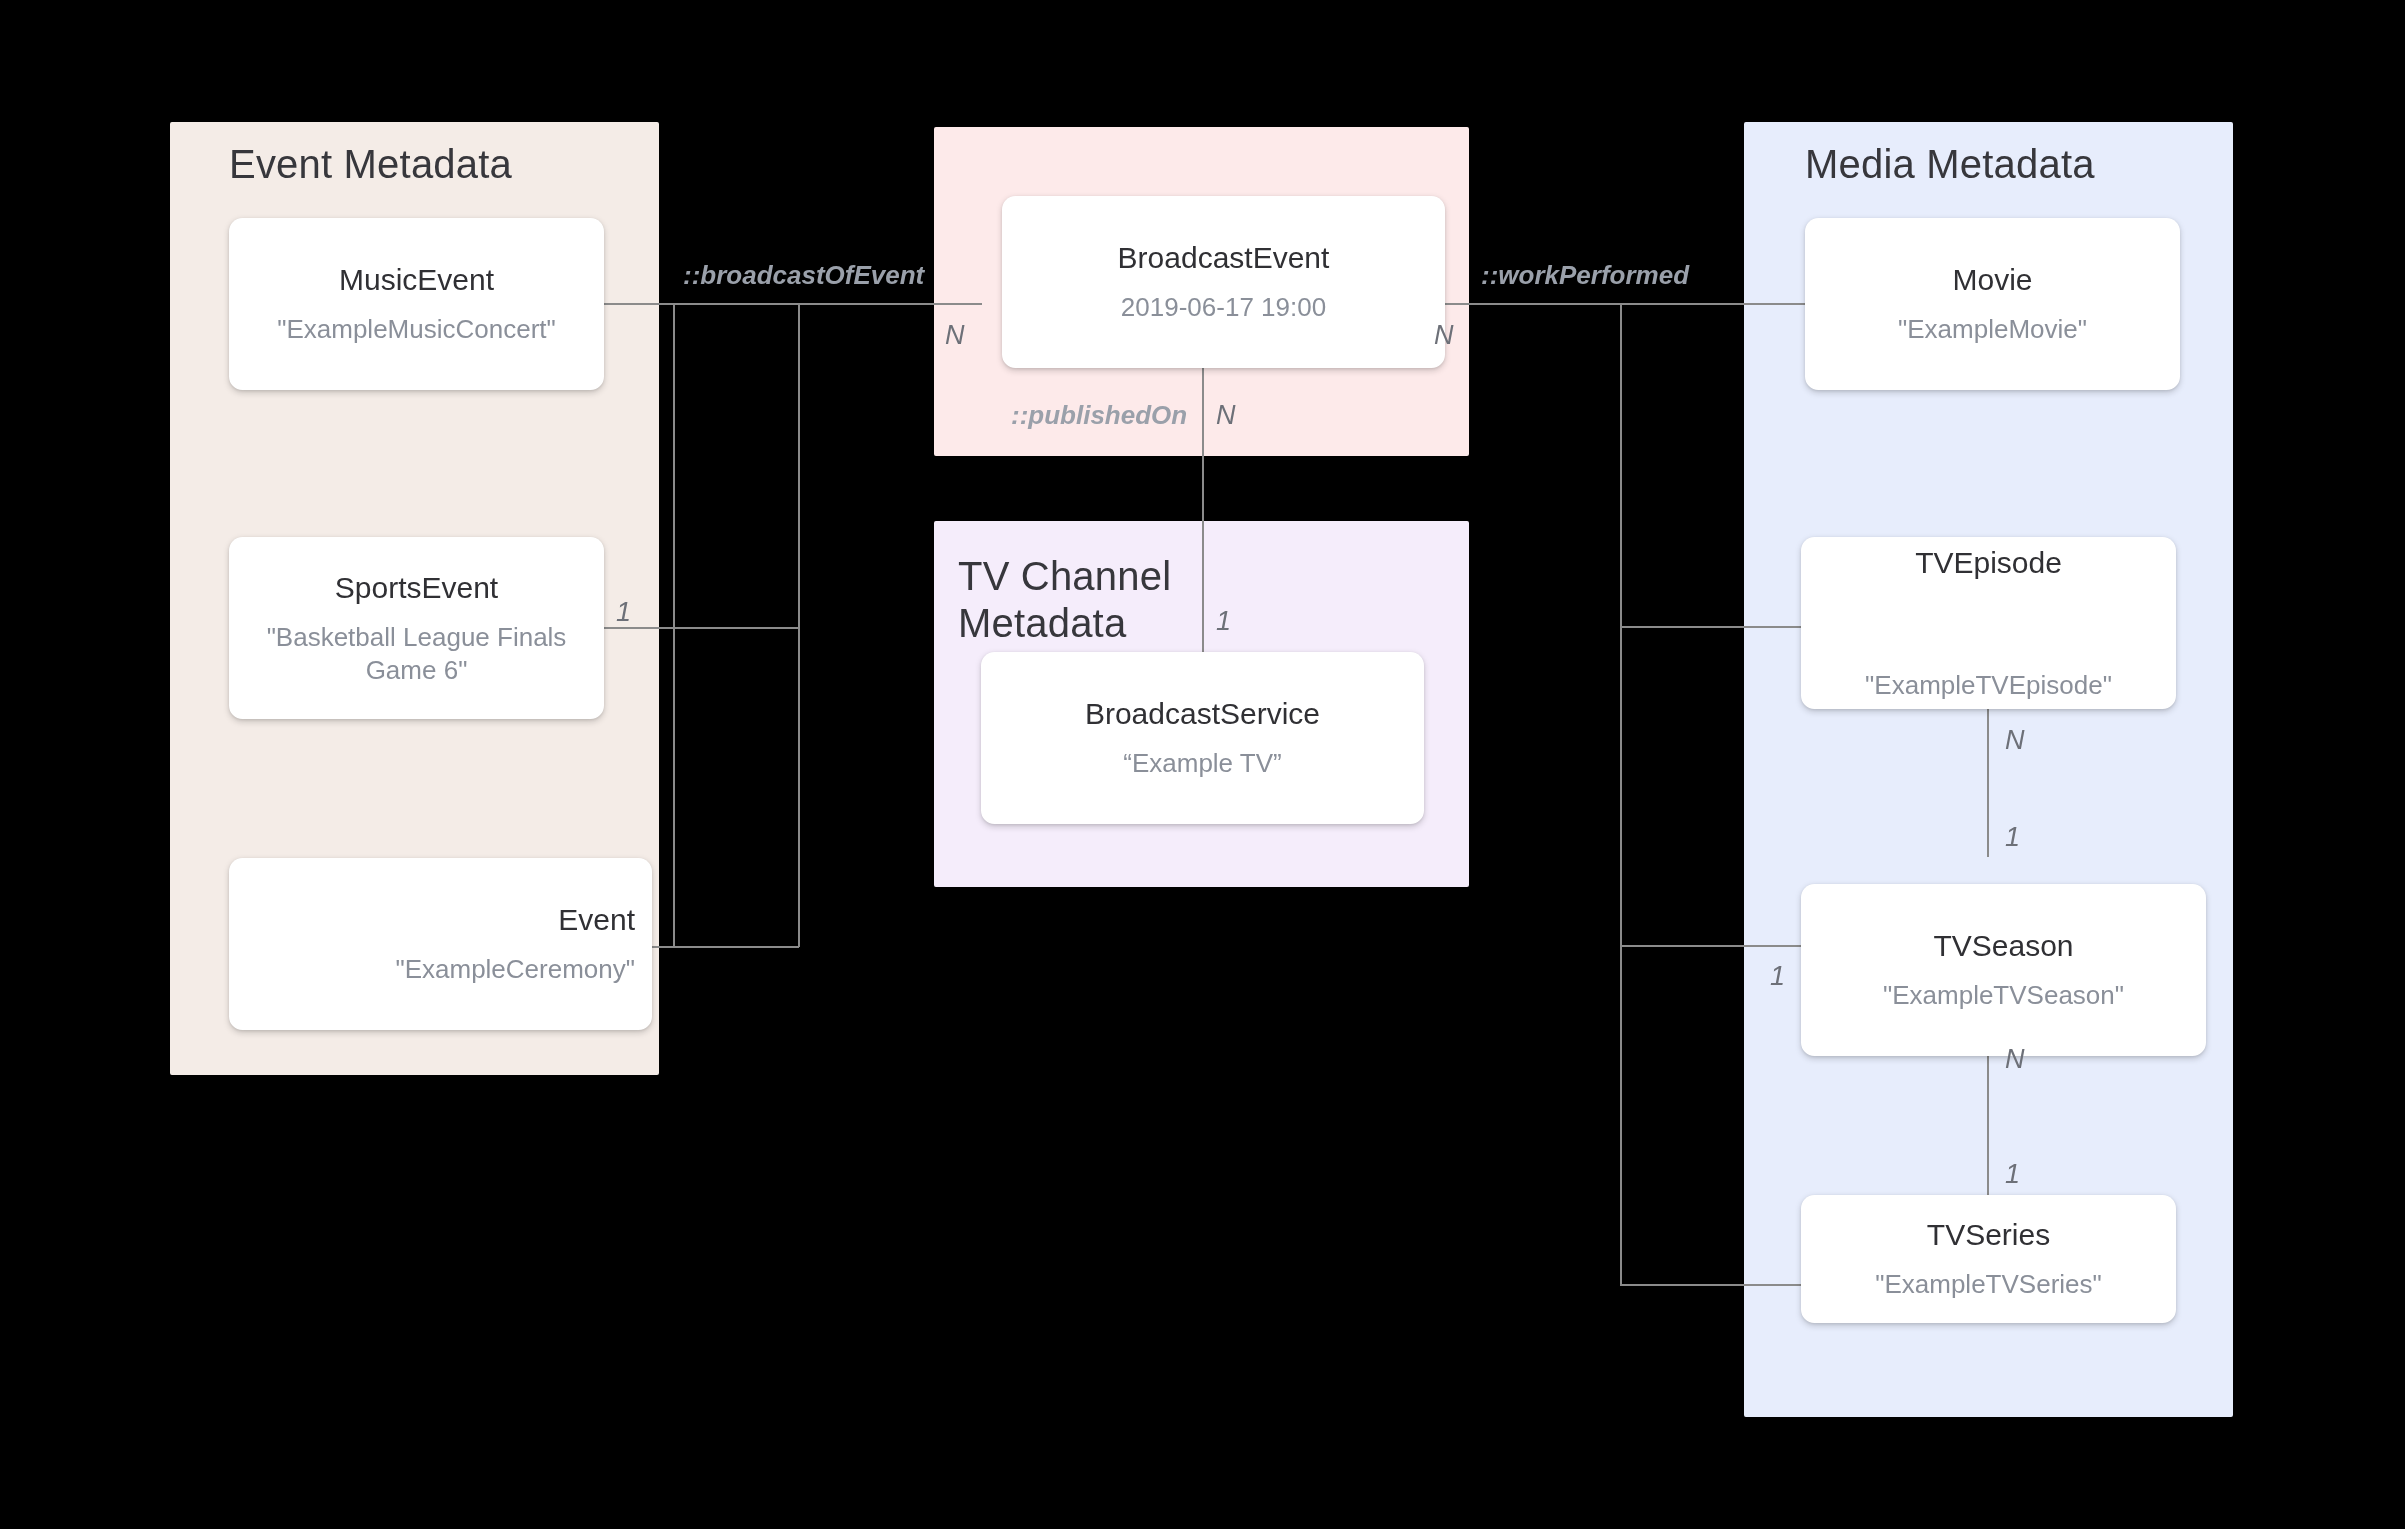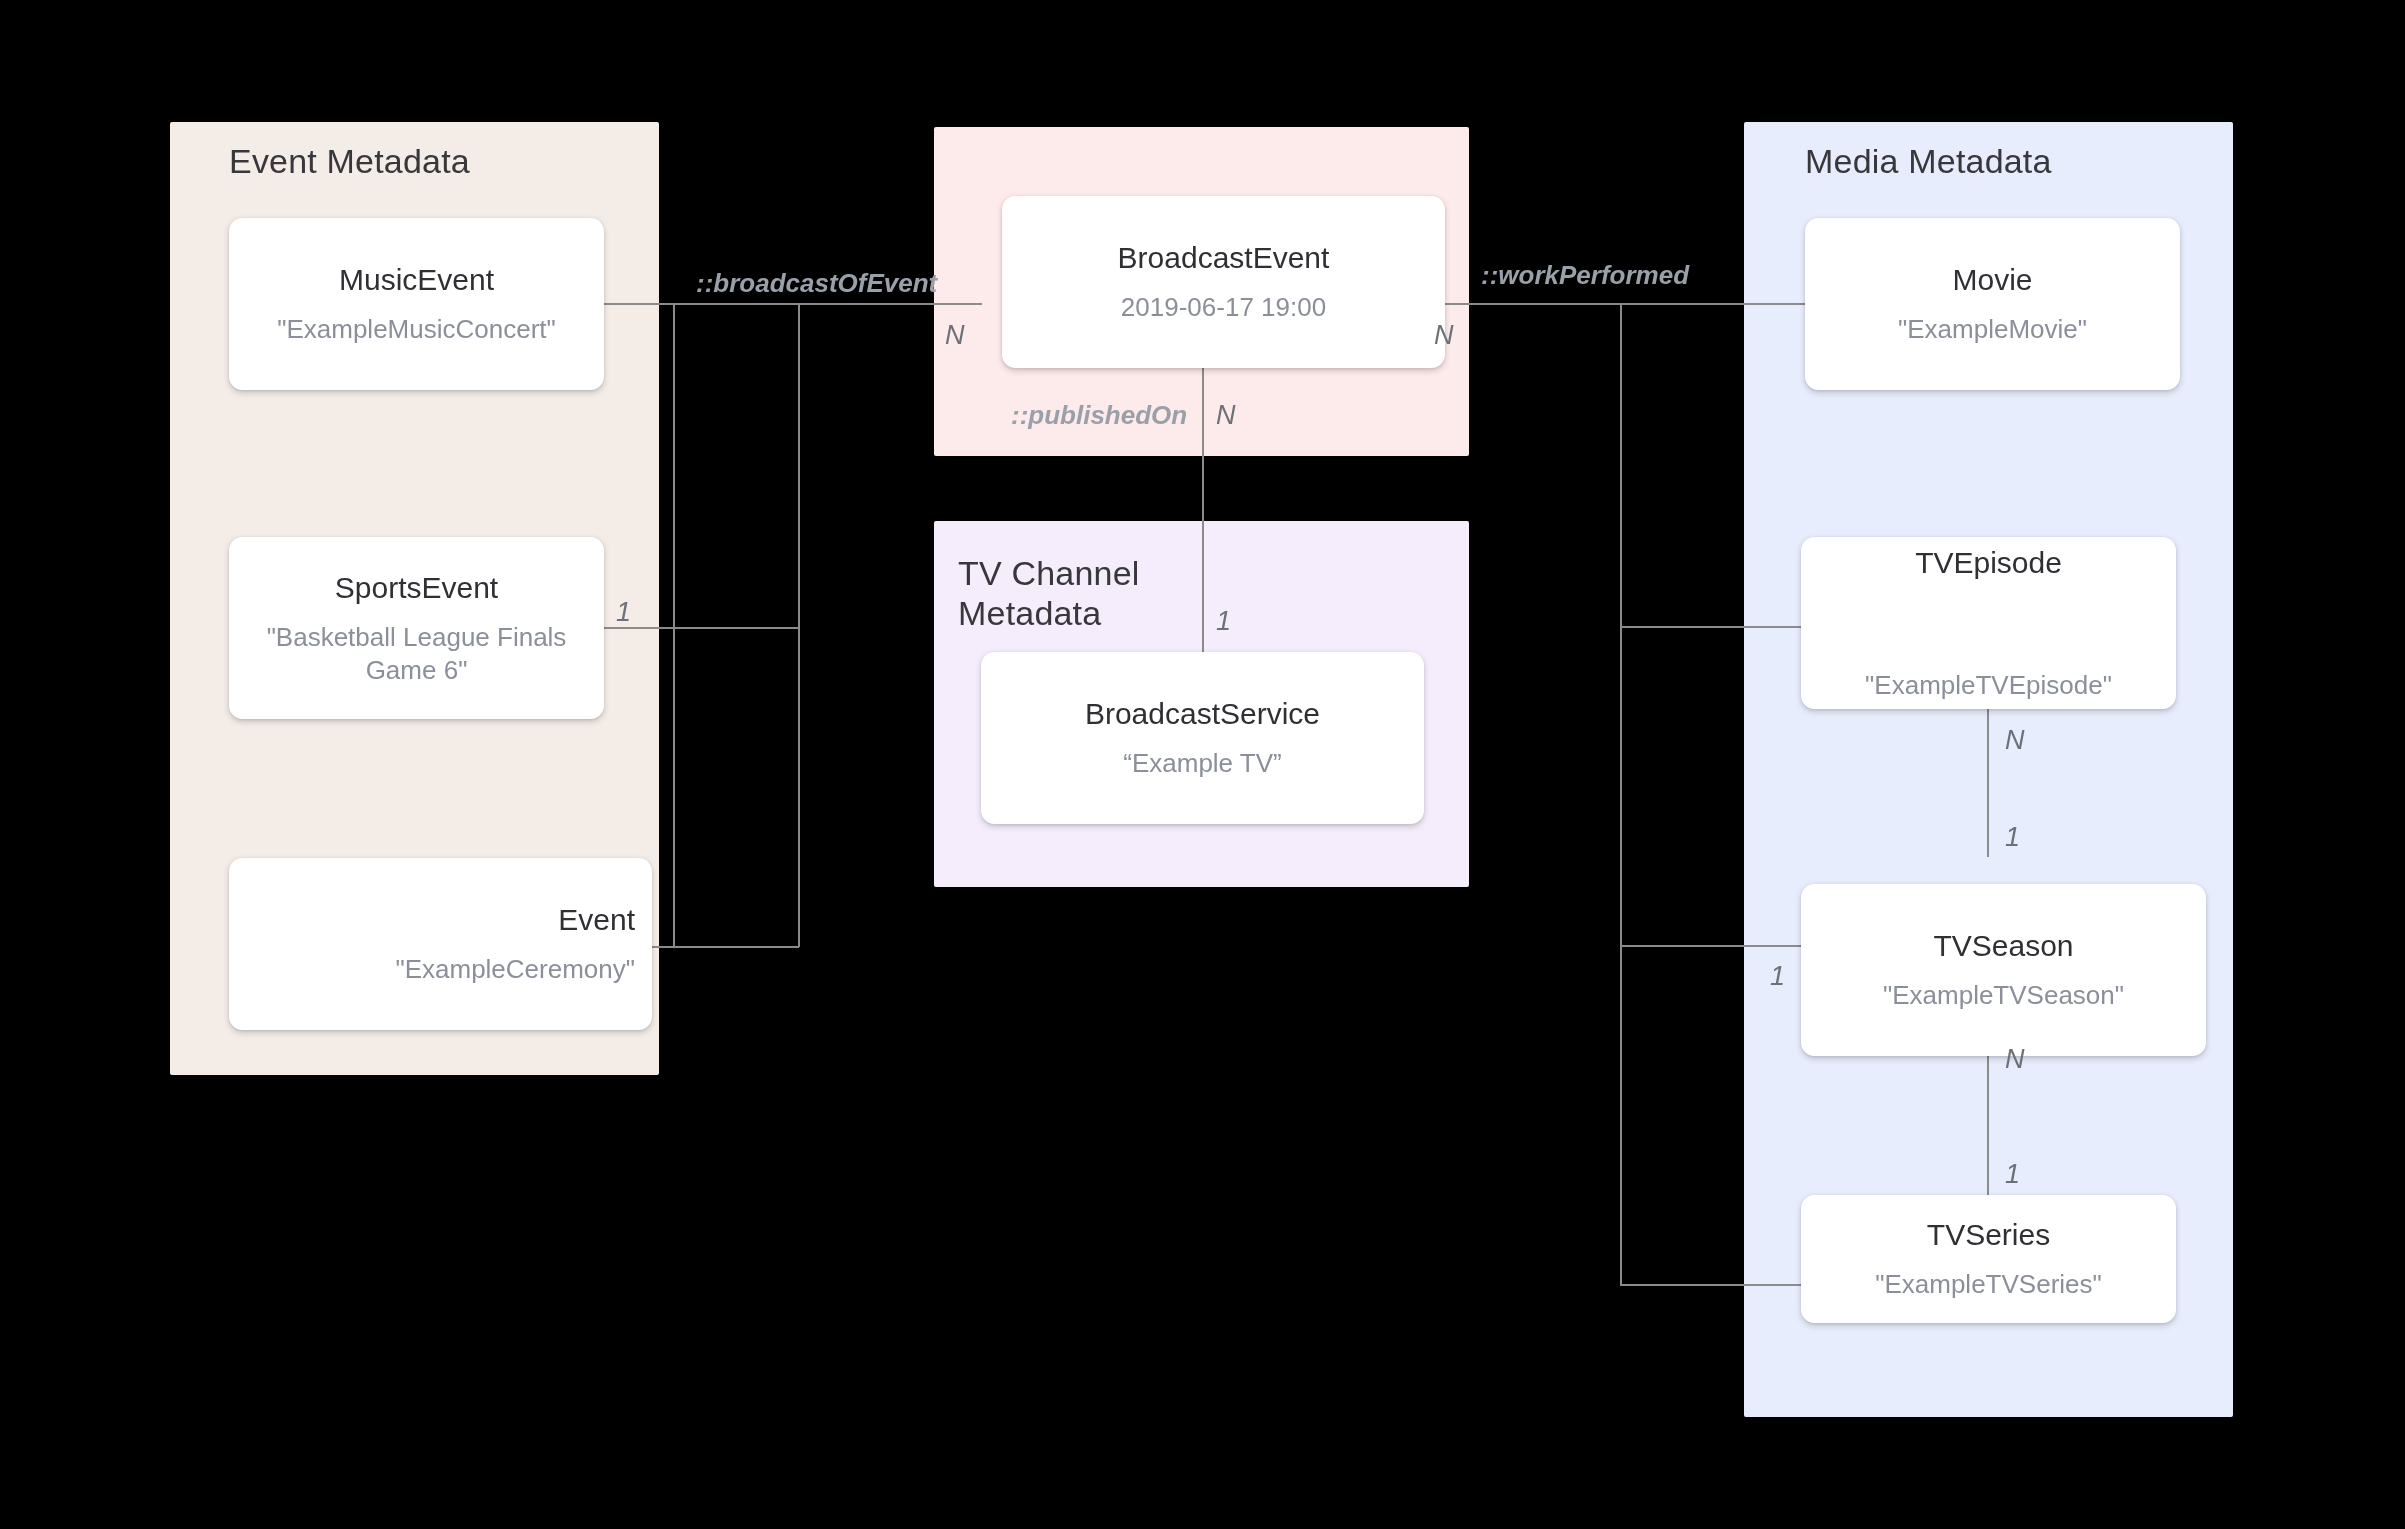--- a/index.html
+++ b/index.html
@@ -18,21 +18,21 @@
     background: #000000;
   }
 
   
   .panel {
     position: absolute;
     border-radius: 1.9px;
   }
   .panel-title {
     position: absolute;
-    font-size: 34px;
+    font-size: 40px;
     color: #37373c;
     font-weight: 400;
     letter-spacing: 0.2px;
     line-height: 1.18;
     white-space: pre-line;
   }
 
   #panel-event   { left: 170px; top: 122px;  width: 489px;  height: 953px; background: #f4ece7; }
   #panel-broadcast { left: 934px; top: 127px; width: 535px; height: 329px; background: #fdeaea; }
   #panel-tvchannel { left: 934px; top: 521px; width: 535px; height: 366px; background: #f5edfb; }
@@ -181,21 +181,21 @@
   <div class="card" id="card-tvseason">
     <div class="ctype">TVSeason</div>
     <div class="cval">"ExampleTVSeason"</div>
   </div>
 
   <div class="card" id="card-tvseries">
     <div class="ctype">TVSeries</div>
     <div class="cval">"ExampleTVSeries"</div>
   </div>
 
-  <div class="rel-label" style="left:683px; top:268px;margin-left:13px;">::broadcastOfEvent</div>
+  <div class="rel-label" style="left:683px; top:260px;">::broadcastOfEvent</div>
 
   <div class="rel-label" style="left:1011px; top:400px;">::publishedOn</div>
 
   <div class="rel-label" style="left:1481px; top:260px;">::workPerformed</div>
 
   <div class="card-label" style="left:945px; top:320px;">N</div>
 
   <div class="card-label" style="left:1434px; top:320px;">N</div>
 
   <div class="card-label" style="left:1216px; top:400px;">N</div>

